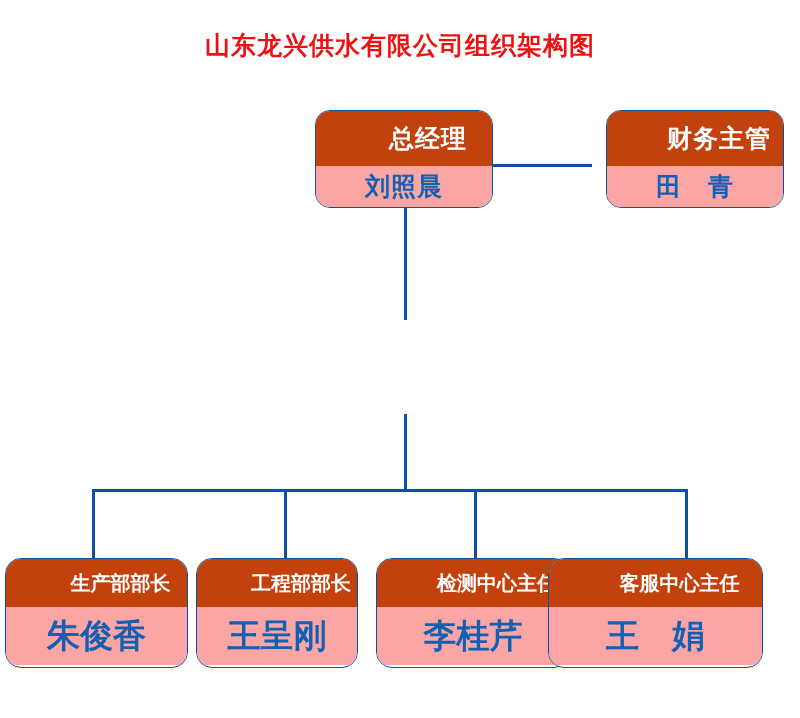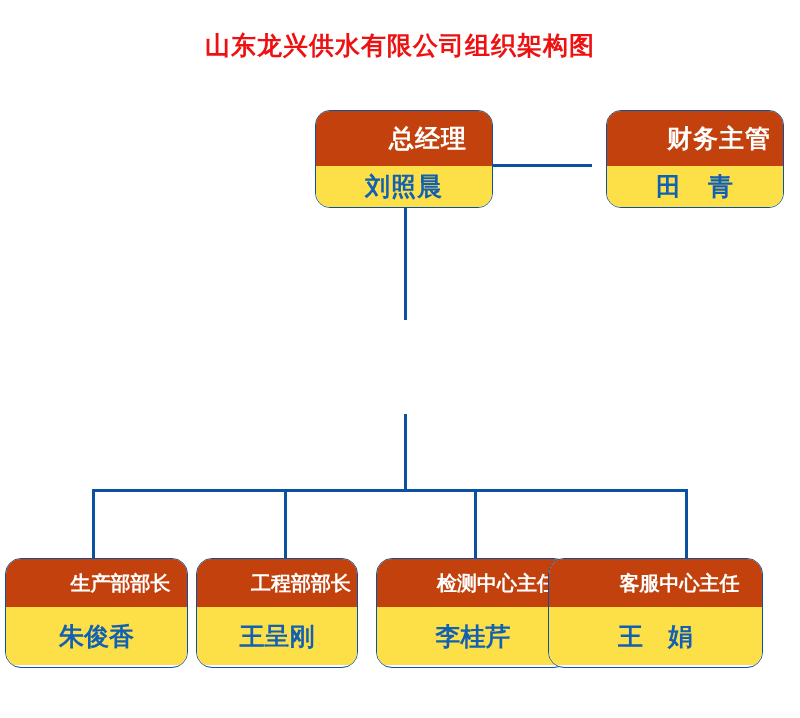--- a/index.html
+++ b/index.html
@@ -54,21 +54,21 @@
     text-align: left;
     white-space: nowrap;
     display: flex;
     align-items: center;
     justify-content: center;
     padding-left: 48px;
   }
   .node .node-name {
     box-sizing: border-box;
     width: 100%;
-    background: #fde047;
+    background: #fca5a5;
     color: #1260b4;
     font-weight: bold;
     text-align: center;
     white-space: nowrap;
     display: flex;
     align-items: center;
     justify-content: center;
   }
 
   
@@ -92,21 +92,21 @@
     height: 110px;
     border-radius: 16px;
   }
   .node.level-bottom .node-title {
     height: 48px;
     font-size: 20px;
     letter-spacing: 0px;
   }
   .node.level-bottom .node-name {
     height: 58px;
-    font-size: 25px;
+    font-size: 33px;
     letter-spacing: 0px;
   }
 
   
   #node-gm        { left: 315px; top: 110px;  width: 178px; }
   #node-finance   { left: 590px; top: 110px;  width: 178px; margin-left: 16px; }
   #node-deputy    { left: 315px; top: 318px;  width: 178px; }
 
   #node-prod      { left: 5px;   top: 558px;  width: 183px; }
   #node-eng       { left: 196px; top: 558px;  width: 162px; }

